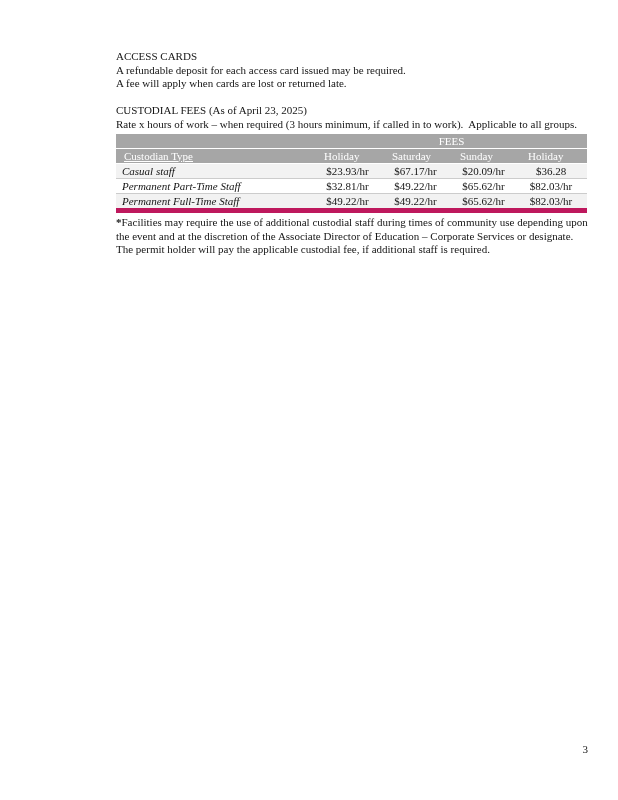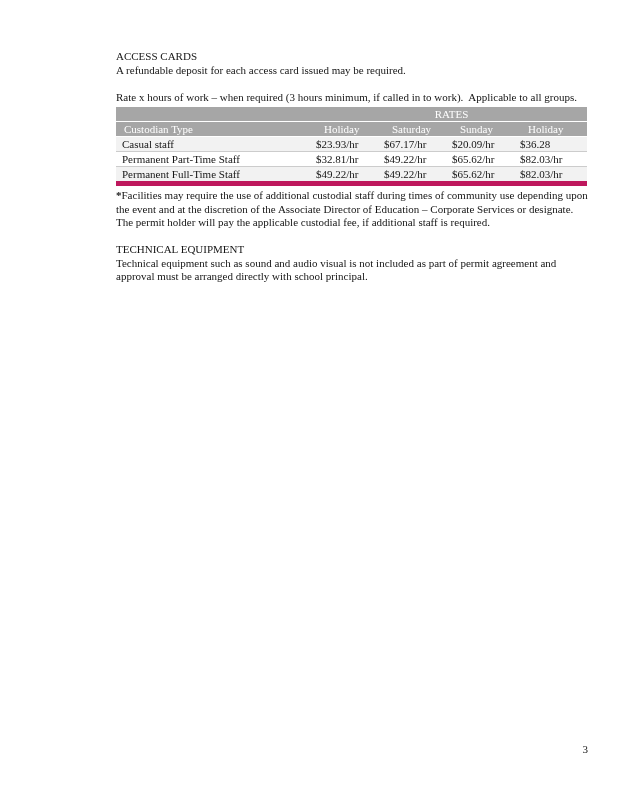--- a/index.html
+++ b/index.html
@@ -65,30 +65,32 @@
     text-align: center;
   }
   tr.col-row th {
     background: var(--table-header-bg, #a6a6a6);
     color: var(--table-header-text, #ffffff);
     text-align: left;
     padding-left: 8px;
     border-bottom: 1px solid #ffffff;
   }
   tr.col-row th.type-col {
+    text-decoration: underline;
   }
   tr.data-row td {
     border-bottom: 1px solid var(--row-border, #cccccc);
   }
   tr.data-row td.type-cell {
     text-align: left;
     padding-left: 6px;
+    font-style: italic;
   }
   tr.data-row td.value-cell {
-    text-align: left;
+    text-align: center;
     padding-right: 5px;
   }
   tr.data-row.stripe td {
     background: var(--row-stripe-bg, #f2f2f2);
   }
   tr.data-row.last td {
     border-bottom: 5px solid #be185d;
   }
   .footnote {
     margin-top: 3px;
@@ -106,37 +108,39 @@
 </style>
 </head>
 <body>
 
 <div class="page">
   <div class="content">
 
     <section class="section-access">
       <h2>ACCESS CARDS</h2>
       <p class="single-line">A refundable deposit for each access card issued may be required.</p>
+      <p class="single-line">A fee will apply when cards are lost or returned late.</p>
     </section>
 
     <section class="section-custodial">
+      <h2>CUSTODIAL FEES (As of April 23, 2025)</h2>
       <p class="single-line">Rate x hours of work – when required (3 hours minimum, if called in to work).  Applicable to all groups.</p>
 
       <table class="rates">
         <colgroup>
           <col style="width:200px">
           <col style="width:68px">
           <col style="width:68px">
           <col style="width:68px">
           <col style="width:67px">
         </colgroup>
         <tbody>
           <tr class="group-row">
             <td class="spacer"></td>
-            <td class="group-label" colspan="4">RATES</td>
+            <td class="group-label" colspan="4">FEES</td>
           </tr>
           <tr class="col-row">
             <th class="type-col">Custodian Type</th>
             <th>Holiday</th>
             <th>Saturday</th>
             <th>Sunday</th>
             <th>Holiday</th>
           </tr>
           <tr class="data-row stripe">
             <td class="type-cell">Casual staff</td>
@@ -158,21 +162,17 @@
             <td class="value-cell">$49.22/hr</td>
             <td class="value-cell">$65.62/hr</td>
             <td class="value-cell">$82.03/hr</td>
           </tr>
         </tbody>
       </table>
 
       <p class="footnote"><span class="marker">*</span><span>Facilities may require the use of additional custodial staff during times of community use depending upon the event and at the discretion of the Associate Director of Education – Corporate Services or designate.  The permit holder will pay the applicable custodial fee, if additional staff is required.</span></p>
     </section>
 
-    <section class="section-technical">
-      <h2>TECHNICAL EQUIPMENT</h2>
-      <p>Technical equipment such as sound and audio visual is not included as part of permit agreement and approval must be arranged directly with school principal.</p>
-    </section>
 
   </div>
 
   <div class="page-number">3</div>
 </div>
 
 </body></html>

